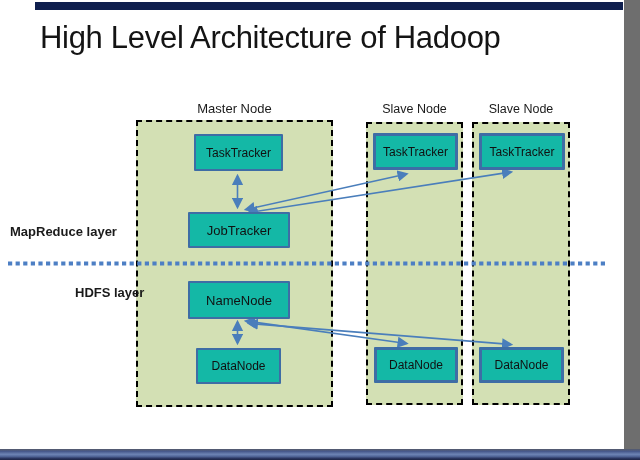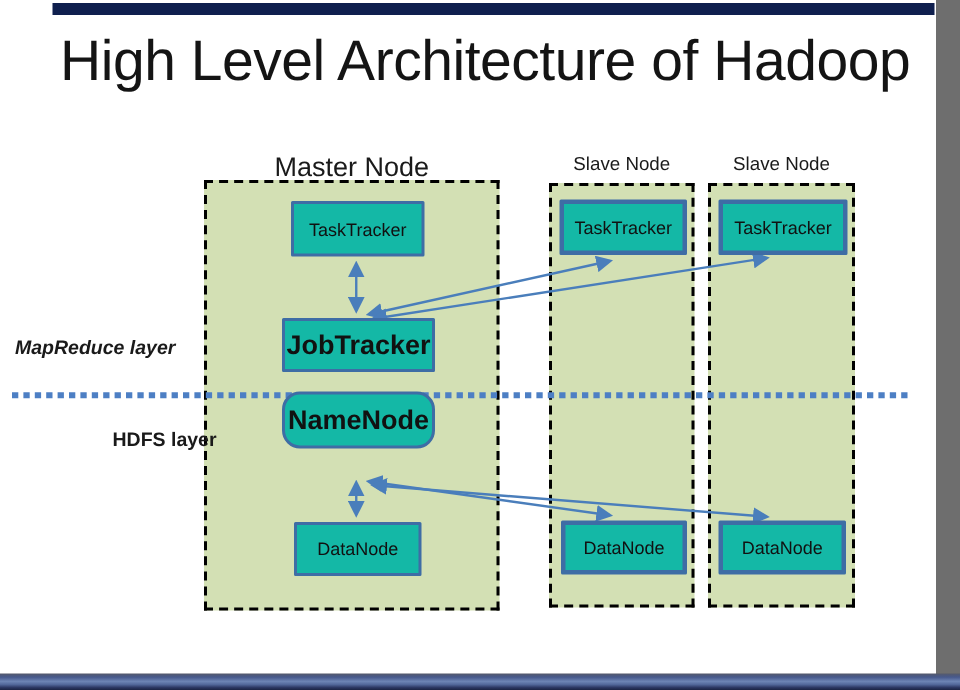--- a/index.html
+++ b/index.html
@@ -10,53 +10,53 @@
   
   .top-bar{position:absolute;left:35px;top:2px;width:588px;height:8px;background:#0f1f4e;}
   .right-strip{position:absolute;left:624px;top:0;width:16px;height:450px;background:#6e6e6e;}
   .bottom-bar{
     position:absolute;left:0;top:449px;width:640px;height:11px;
     background:linear-gradient(180deg,#555a6b 0%,#47598c 22%,#6d84b4 48%,#54699c 66%,#2a3560 86%,#1c2444 100%);
   }
   
   .slide-title{
     position:absolute;left:40px;top:20px;width:560px;
-    font-size:38px;font-weight:400;letter-spacing:-0.3px;color:#141414;white-space:nowrap;
+    font-size:31px;font-weight:400;letter-spacing:-0.3px;color:#141414;white-space:nowrap;
   }
   .group{
     position:absolute;border:2px dashed #000000;background:#d3e0b4;box-sizing:border-box;
   }
   .group.master{left:136px;top:120px;width:197px;height:287px;}
   .group.slave1{left:366px;top:122px;width:97px;height:283px;}
   .group.slave2{left:472px;top:122px;width:98px;height:283px;}
   .group-label{
-    position:absolute;text-align:center;font-size:18px;color:#1a1a1a;white-space:nowrap;
+    position:absolute;text-align:center;font-size:13px;color:#1a1a1a;white-space:nowrap;
   }
   .group-label.master{left:136px;top:101px;width:197px;}
   .group-label.slave1{left:366px;top:102px;width:97px;font-size:12.5px;}
   .group-label.slave2{left:472px;top:102px;width:98px;font-size:12.5px;}
   .node{
     position:absolute;background:#14b8a6;border:2px solid #3e6da5;box-sizing:border-box;
     display:flex;align-items:center;justify-content:center;
     font-size:12px;color:#111111;border-radius:1px;
   }
-  .node.bold{font-weight:700;font-size:18px;}
+  .node.bold{font-weight:400;font-size:13px;}
   .node.thick{border-width:3px;}
   .tt-m {left:194px;top:134px;width:89px;height:37px;}
   .jt   {left:188px;top:212px;width:102px;height:36px;}
-  .nn   {left:188px;top:261px;width:102px;height:38px;border-radius:12px;}
+  .nn   {left:188px;top:281px;width:102px;height:38px;}
   .dn-m {left:196px;top:348px;width:85px;height:36px;}
   .tt-s1{left:373px;top:133px;width:85px;height:37px;}
   .tt-s2{left:479px;top:133px;width:86px;height:37px;}
   .dn-s1{left:374px;top:347px;width:84px;height:36px;}
   .dn-s2{left:479px;top:347px;width:85px;height:36px;}
   .layer-label{
     position:absolute;font-size:13px;font-weight:700;color:#1a1a1a;white-space:nowrap;
   }
-  .layer-label.mapreduce{left:10px;top:224px;font-style:italic;}
+  .layer-label.mapreduce{left:10px;top:224px;}
   .layer-label.hdfs{left:27px;top:285px;margin-left:48px;}
   .arrows{position:absolute;left:0;top:0;width:640px;height:460px;pointer-events:none;}
 </style>
 </head>
 <body>
 
 <div class="screen">
 
   <div class="top-bar"></div>
   <div class="right-strip"></div>

